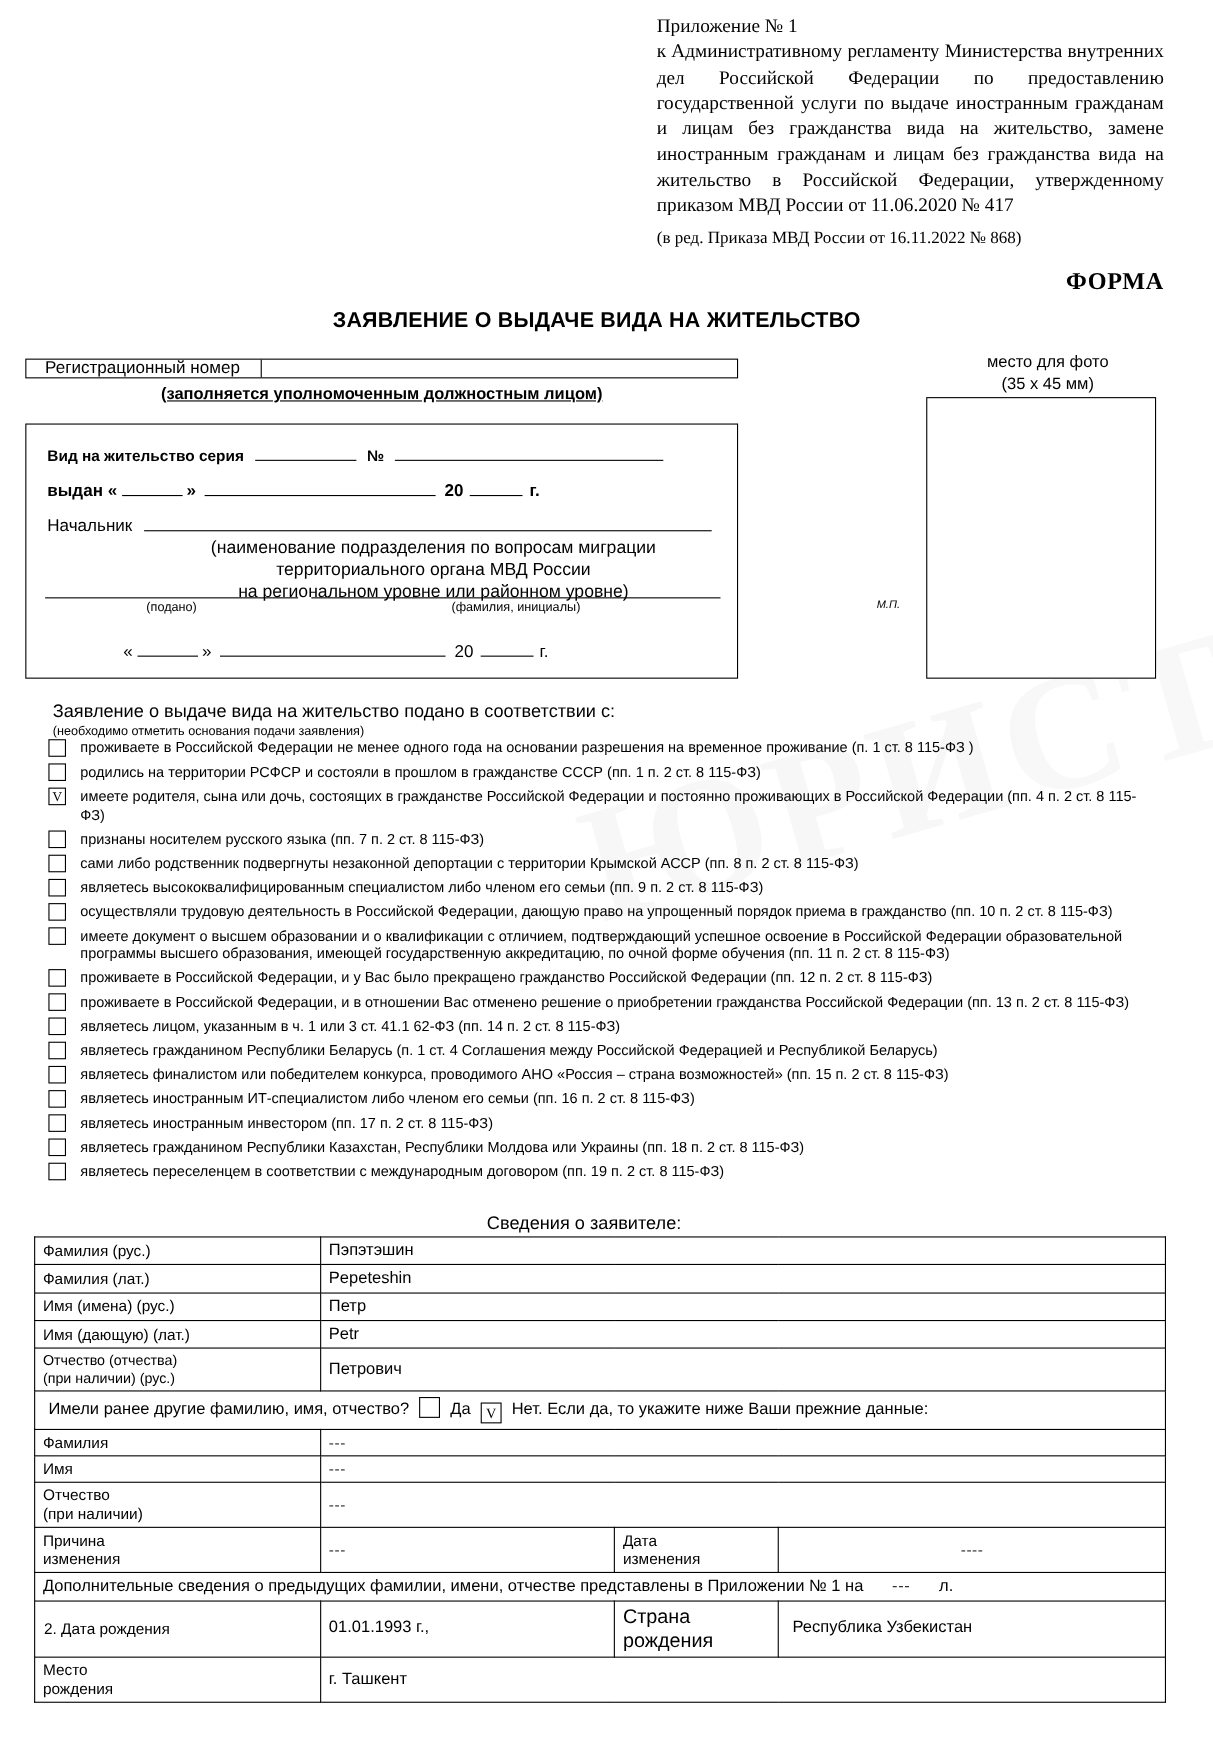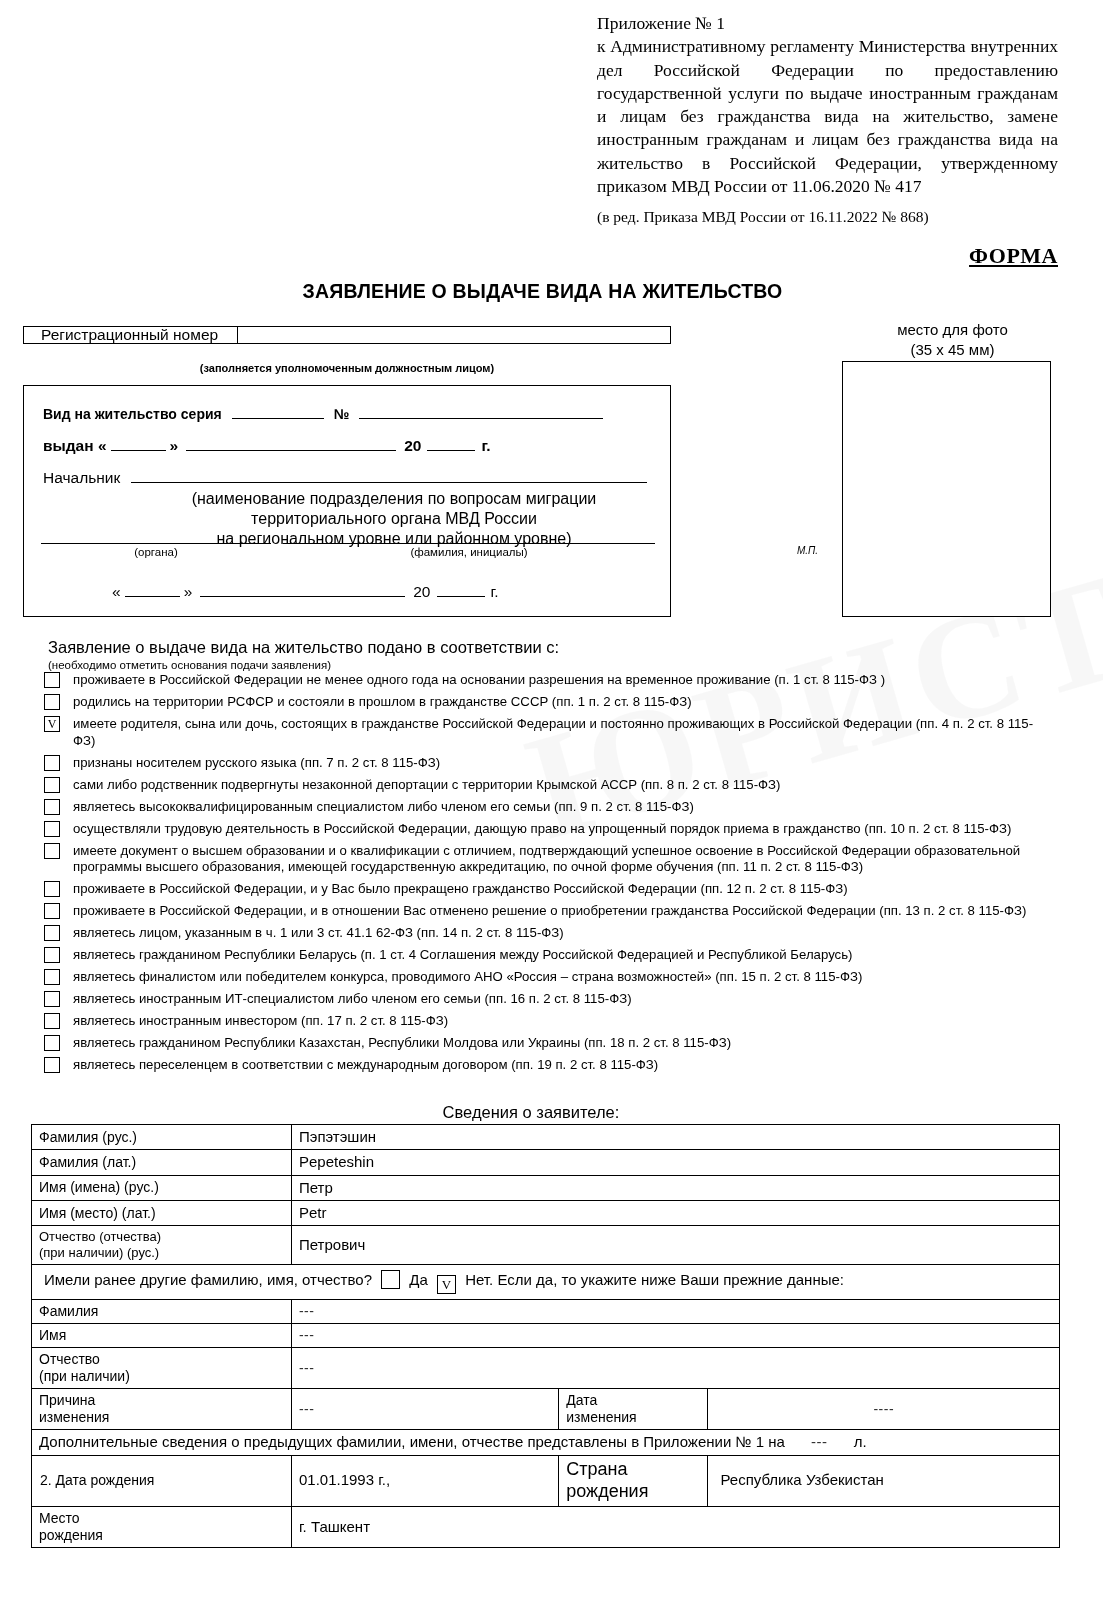--- a/index.html
+++ b/index.html
@@ -54,21 +54,20 @@
 
   .forma {
     position: absolute;
     left: 0; top: 243px;
     width: 1058px;
     text-align: right;
     font-family: "Liberation Serif", serif;
     font-size: 22px;
     font-weight: bold;
     letter-spacing: 0.6px;
-    text-decoration: underline;
   }
 
   .doc-title {
     position: absolute;
     left: 0; top: 280px;
     width: 1085px;
     text-align: center;
     font-size: 19.5px;
     font-weight: bold;
     letter-spacing: 0.2px;
@@ -88,25 +87,26 @@
     border-right: 1px solid #000;
     box-sizing: border-box;
     display: flex; align-items: center;
     padding-left: 17px;
     font-size: 15.5px;
   }
   .regbox .val { flex: 1; }
 
   .reg-note {
     position: absolute;
-    left: 23px; top: 362px;
+    left: 23px; top: 350px;
     width: 648px;
     text-align: center;
-    font-size: 11px;
+    font-size: 15px;
     font-weight: bold;
+    text-decoration: underline;
   }
 
   
   .permitbox {
     position: absolute;
     left: 23px; top: 385px;
     width: 648px; height: 232px;
     border: 1px solid #000;
     box-sizing: border-box;
   }
@@ -290,21 +290,21 @@
     <div class="pb-note">
       <div>(наименование подразделения по вопросам миграции территориального органа МВД России</div>
       <div>на региональном уровне или районном уровне)</div>
     </div>
 
     <div class="pb-sig-lines">
       <div class="seg" style="width:230px"></div>
       <div class="seg" style="flex:1"></div>
     </div>
     <div class="pb-sig-caps">
-      <div class="seg" style="width:230px">(органа)</div>
+      <div class="seg" style="width:230px">(подано)</div>
       <div class="seg" style="flex:1">(фамилия, инициалы)</div>
     </div>
 
     <div class="pb-r4">
       <span>«</span>
       <span class="ul" style="width:55px;margin:0 4px"></span>
       <span>»</span>
       <span class="ul" style="width:205px;margin:0 8px"></span>
       <span>20</span>
       <span class="ul" style="width:48px;margin:0 6px"></span>
@@ -403,21 +403,21 @@
       </tr>
       <tr>
         <td class="lab">Фамилия (лат.)</td>
         <td class="val15" colspan="3">Pepeteshin</td>
       </tr>
       <tr>
         <td class="lab">Имя (имена) (рус.)</td>
         <td class="val15" colspan="3">Петр</td>
       </tr>
       <tr>
-        <td class="lab">Имя (место) (лат.)</td>
+        <td class="lab">Имя (дающую) (лат.)</td>
         <td class="val15" colspan="3">Petr</td>
       </tr>
       <tr>
         <td class="lab" style="white-space:pre-line;font-size:13px">Отчество (отчества)
 (при наличии) (рус.)</td>
         <td class="val15" colspan="3">Петрович</td>
       </tr>
 
       <tr>
         <td class="hdr" colspan="4" style="font-size:15px;padding:5px 12px">

